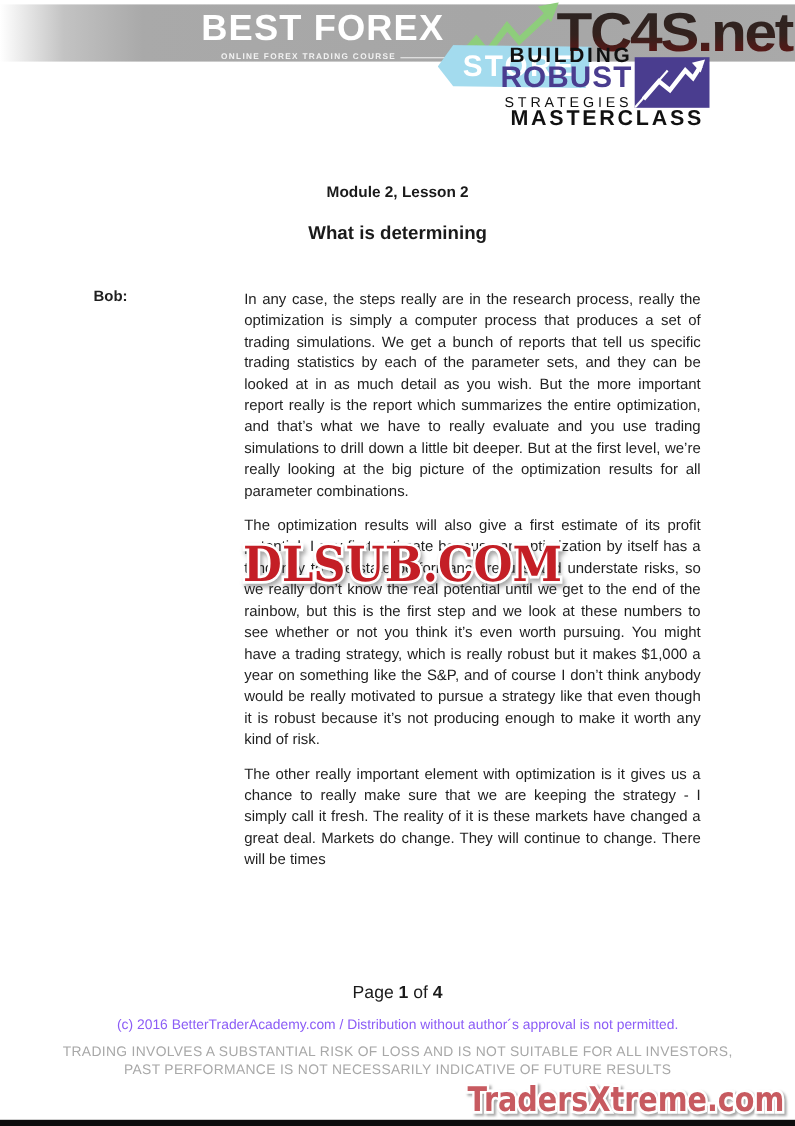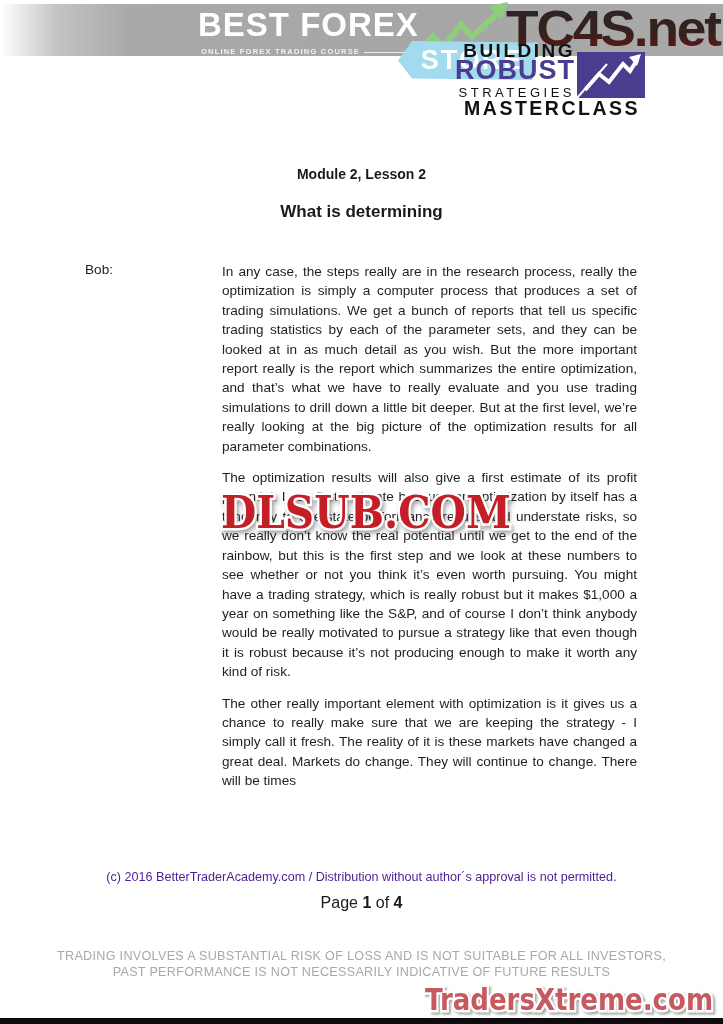--- a/index.html
+++ b/index.html
@@ -6,21 +6,21 @@
   body{
     width:723px;height:1024px;position:relative;background:#ffffff;
     font-family:"Liberation Sans",sans-serif;overflow:hidden;
   }
   
   .banner{
     position:absolute;left:0;top:4px;width:723px;height:52px;
     background:linear-gradient(to right,#ffffff 0%,#c3c3c3 8%,#a9a9a9 18%,#a6a6a6 60%,#a9a9a9 100%);
   }
   .bestforex{
-    position:absolute;left:198px;top:8px;color:#ffffff;font-weight:bold;
+    position:absolute;left:183px;top:8px;color:#ffffff;font-weight:bold;
     font-size:33px;letter-spacing:1px;line-height:1;
   }
   .tagline{
     position:absolute;left:201px;top:47px;color:#f2f2f2;font-size:7.5px;
     letter-spacing:1.2px;font-weight:bold;white-space:nowrap;
   }
   .tagline::after{
     content:"";display:inline-block;width:48px;height:1px;background:#eaeaea;
     vertical-align:middle;margin-left:4px;
   }
@@ -60,21 +60,21 @@
     font-weight:bold;font-size:14px;color:#1a1a1a;
   }
   .doc-title2{
     position:absolute;left:0;top:202px;width:723px;text-align:center;
     font-weight:bold;font-size:17px;color:#1a1a1a;
   }
   .transcript{
     position:absolute;left:85px;top:262px;width:552px;display:flex;
   }
   .speaker{
-    width:137px;flex:0 0 137px;font-weight:normal;font-size:13.6px;color:#1f1f1f;
+    width:137px;flex:0 0 137px;font-weight:bold;font-size:13.6px;color:#1f1f1f;
   }
   .paras{width:415px;}
   .paras p{
     margin:0 0 12px 0;font-size:13.6px;line-height:19.4px;color:#1f1f1f;
     text-align:justify;
   }
   
   .wm-center{
     position:absolute;left:219px;top:483px;z-index:10;
     filter:drop-shadow(2px 3px 2px rgba(60,60,60,.45));
@@ -83,22 +83,22 @@
     position:absolute;right:6px;top:980px;z-index:10;
     filter:drop-shadow(2px 2px 1px rgba(80,80,80,.5));
   }
   
   .page-num{
     position:absolute;left:0;top:894px;width:723px;text-align:center;
     font-size:16px;color:#1a1a1a;
   }
   .page-num b{font-weight:bold;}
   .copyright{
-    position:absolute;left:0;top:870px;width:723px;text-align:center;
-    font-size:12.6px;color:#4c1d95;
+    position:absolute;left:0;top:924px;width:723px;text-align:center;
+    font-size:12.6px;color:#8b5cf6;
   }
   .disclaimer1,.disclaimer2{
     position:absolute;left:0;width:723px;text-align:center;font-size:12.6px;
     color:#a8a8a8;letter-spacing:.3px;
   }
   .disclaimer1{top:949px;}
   .disclaimer2{top:965px;}
   .bottom-bar{
     position:absolute;left:0;bottom:0;width:723px;height:6px;background:#0d0d0d;
   }

